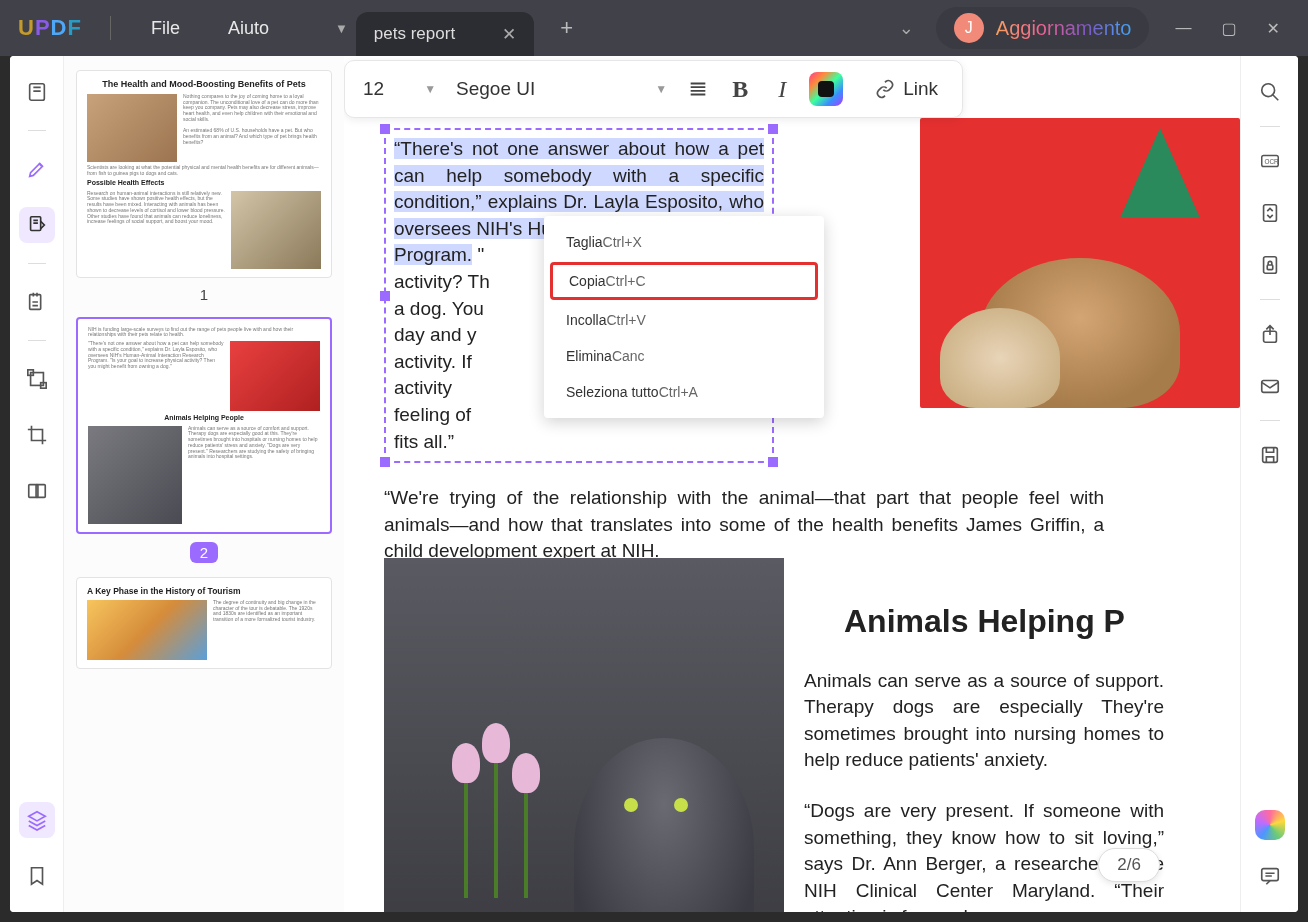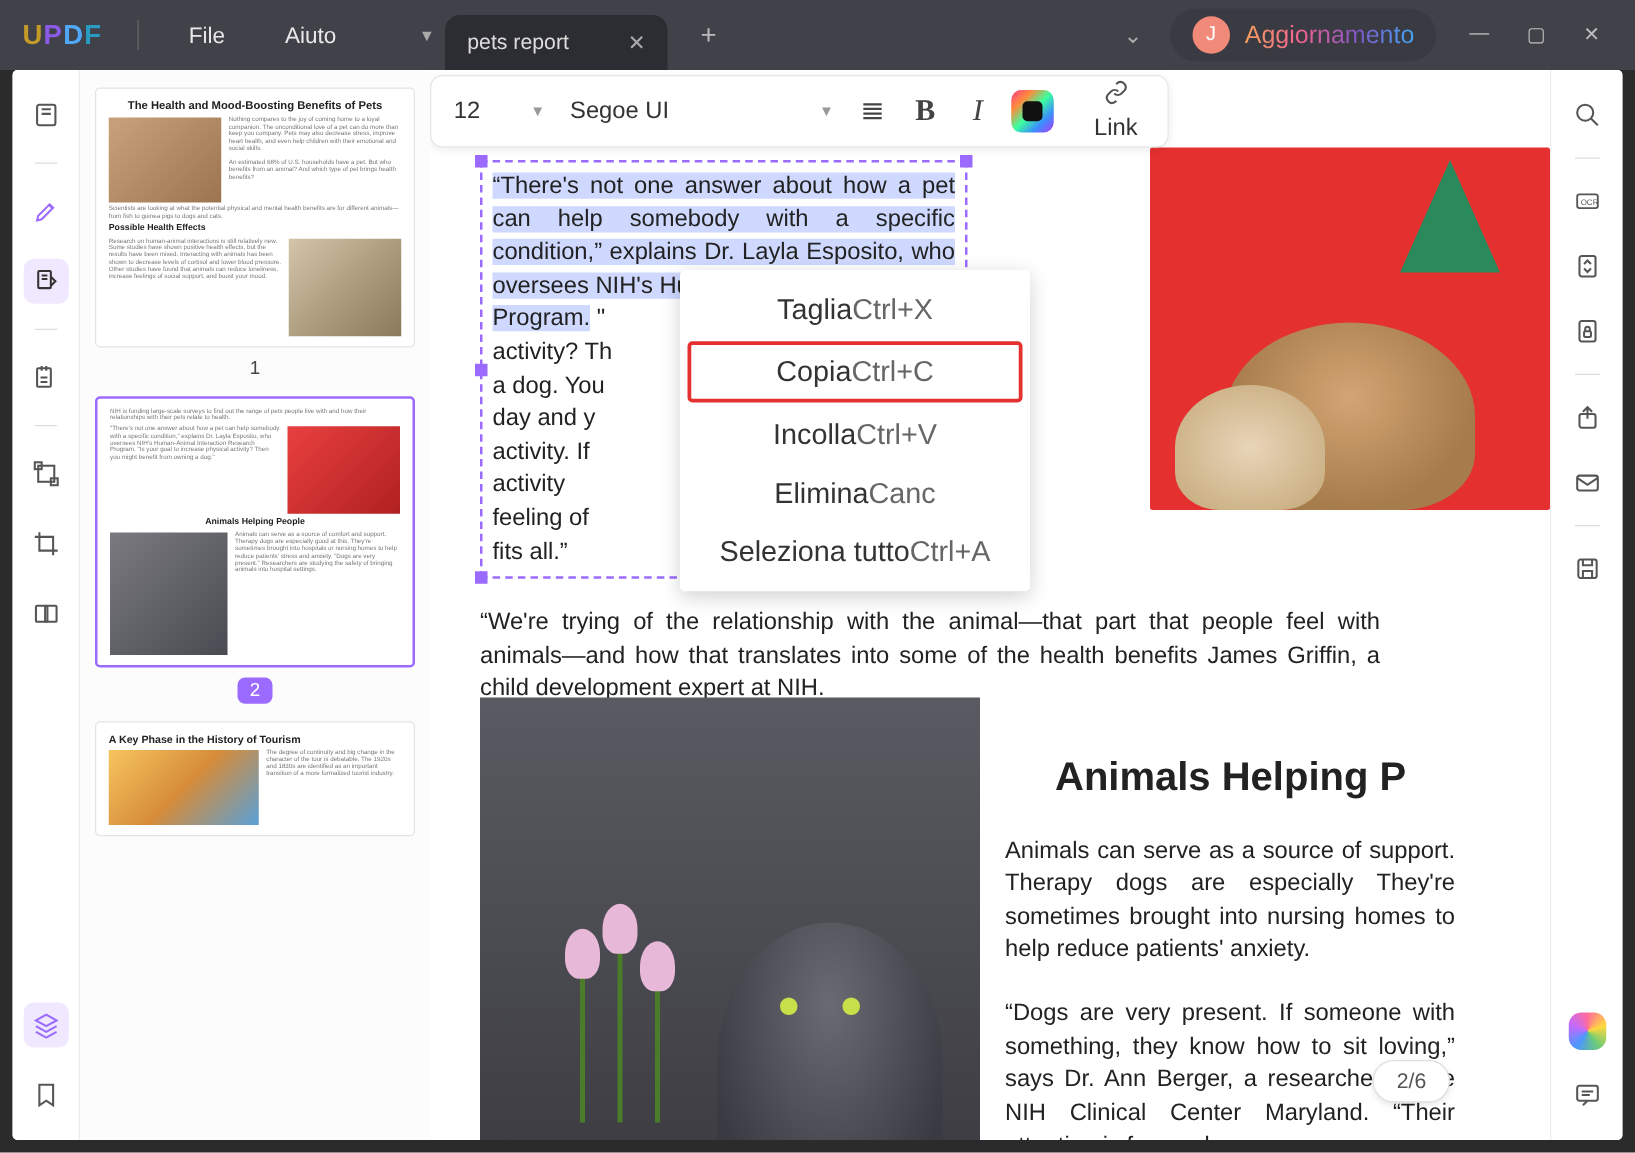--- a/index.html
+++ b/index.html
@@ -187,22 +187,22 @@
 .stem { position:absolute; width:4px; background:#4a7c2a; }
 
 .context-menu {
   position:absolute; top:160px; left:200px;
   width:280px; background:#fff;
   box-shadow:0 4px 16px rgba(0,0,0,0.18);
   border-radius:4px; padding:8px 0;
   z-index:20;
 }
 .ctx-item {
-  display:flex; justify-content:center;
-  padding:10px 22px; font-size:23px; color:#333;
+  display:flex; justify-content:flex-start;
+  padding:10px 22px; font-size:14px; color:#333;
   cursor:pointer;
 }
 .ctx-item.highlight {
   border:3px solid #e53030; border-radius:4px;
   margin:2px 6px; padding:8px 16px;
 }
 .ctx-shortcut { color:#666; }
 
 .right-rail {
   width:58px; background:#fff; border-left:1px solid #eee;
@@ -378,21 +378,21 @@
       <div class="fb-icon">
         <svg viewBox="0 0 24 24" stroke="currentColor" stroke-width="2">
             <path d="M4 6h16M4 10h16M4 14h16M4 18h16"></path>
           </svg>
       </div>
       <div class="fb-icon fb-bold">B</div>
       <div class="fb-icon fb-italic">I</div>
       <div class="fb-color">
           <div class="fb-color-inner"></div>
         </div>
-      <div class="link-btn" style="margin-left:10px;flex-direction:column;">
+      <div class="link-btn" style="margin-left:10px;">
         <svg width="20" height="20" viewBox="0 0 24 24" fill="none" stroke="#555" stroke-width="2">
             <path d="M10 13a5 5 0 0 0 7 0l3-3a5 5 0 0 0-7-7l-1 1M14 11a5 5 0 0 0-7 0l-3 3a5 5 0 0 0 7 7l1-1"></path>
           </svg>
         <span>Link</span>
       </div>
     </div>
 
     <div class="doc-content">
       <div class="sel-box">
         <div class="sel-handle tl"></div>

